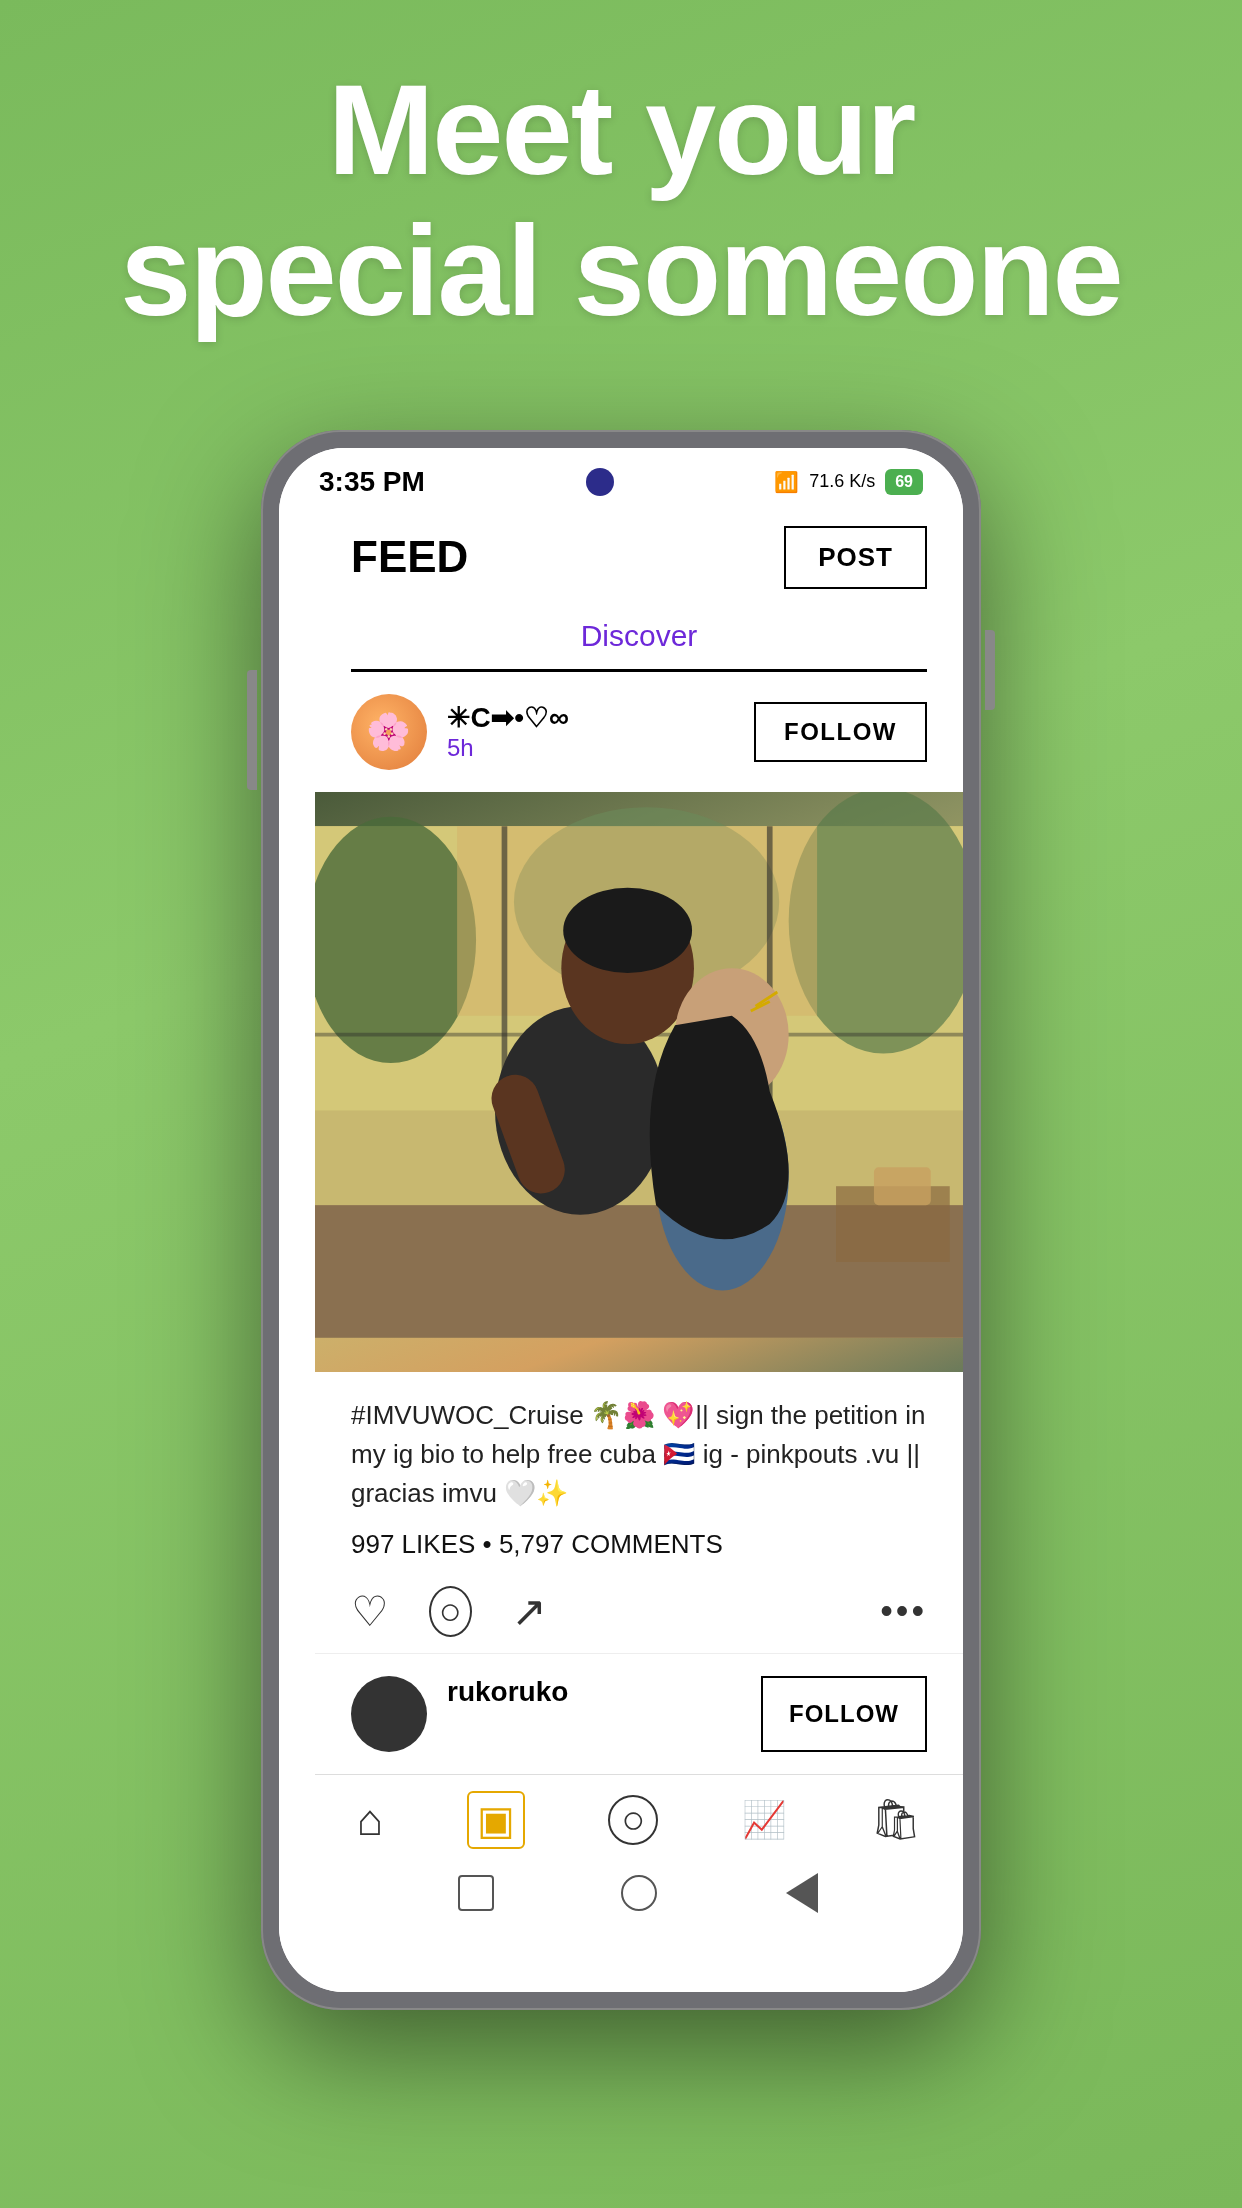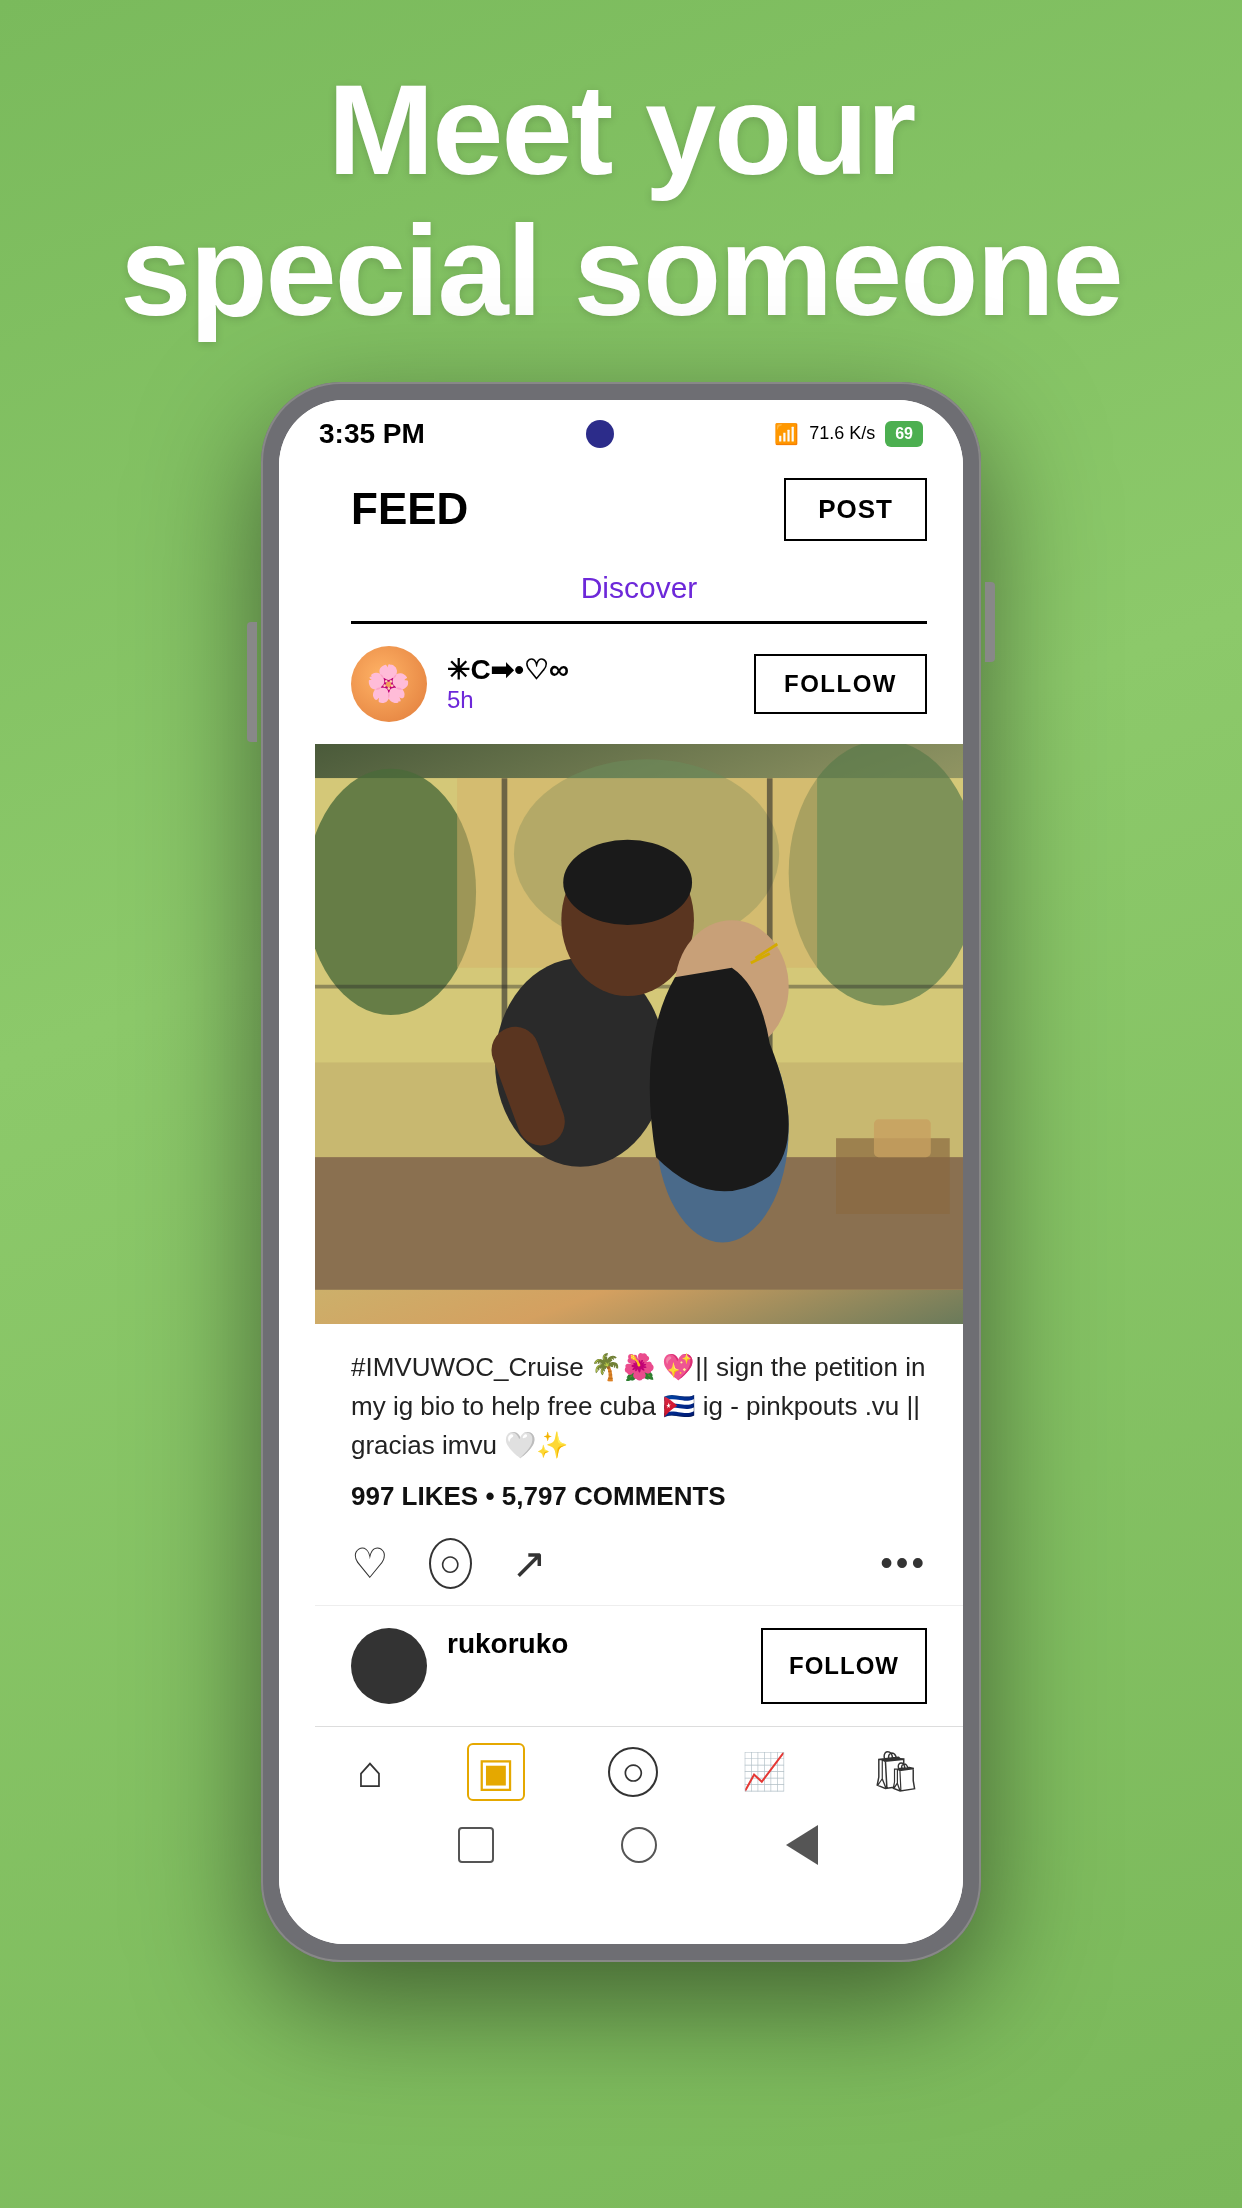--- a/index.html
+++ b/index.html
@@ -32,20 +32,21 @@
 
     
     .phone-shell {
       width: 720px;
       height: 1580px;
       background: #6e6e73;
       border-radius: 80px;
       padding: 18px;
       box-shadow: 0 40px 120px rgba(0,0,0,0.5), inset 0 0 0 2px #888;
       position: relative;
+      margin-top: 48px;
     }
     .phone-inner {
       width: 100%;
       height: 100%;
       background: #fff;
       border-radius: 65px;
       overflow: hidden;
       position: relative;
       display: flex;
       flex-direction: column;
@@ -213,21 +214,21 @@
       font-size: 26px;
       line-height: 1.5;
       color: #222;
       flex-shrink: 0;
     }
 
     
     .likes-row {
       padding: 0 36px 16px;
       font-size: 26px;
-      font-weight: 700;
+      font-weight: 400;
       color: #111;
       flex-shrink: 0;
     }
 
     
     .action-row {
       display: flex;
       align-items: center;
       padding: 10px 36px 16px;
       border-bottom: 1px solid #eee;

